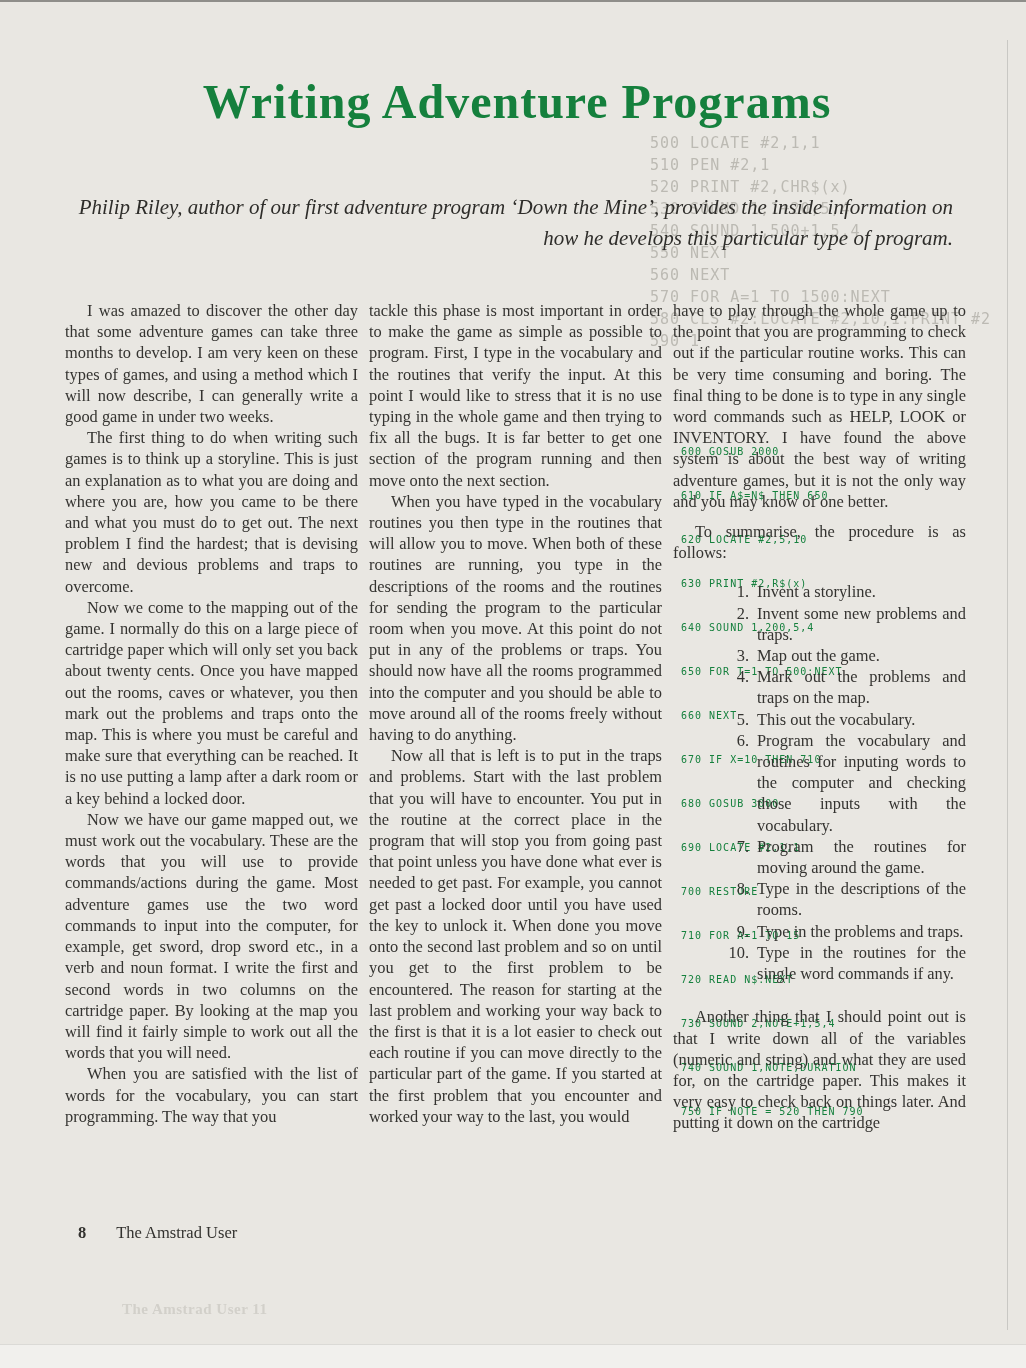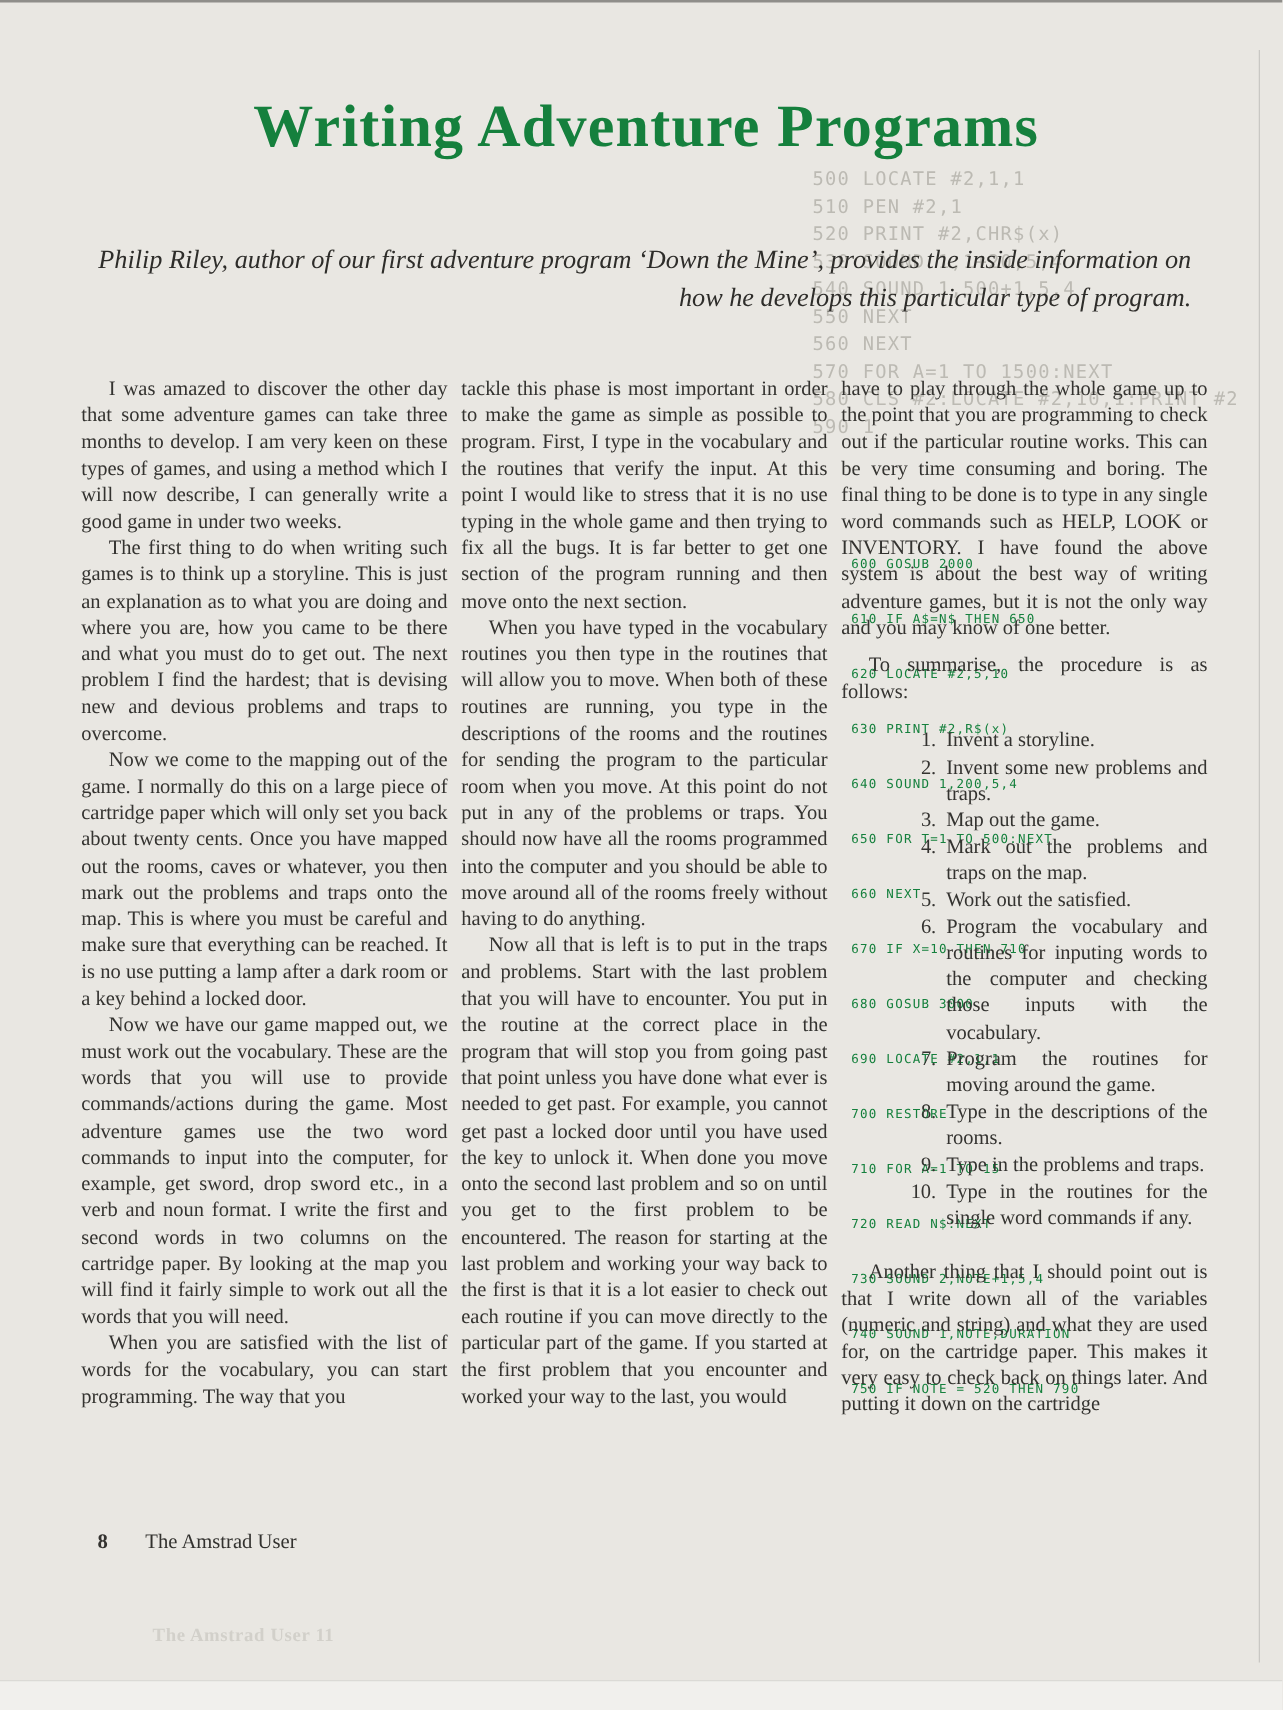--- a/index.html
+++ b/index.html
@@ -172,21 +172,21 @@
             <span class="txt">Map out the game.</span>
           </li>
 
           <li>
             <span class="num">4.</span>
             <span class="txt">Mark out the problems and traps on the map.</span>
           </li>
 
           <li>
             <span class="num">5.</span>
-            <span class="txt">Work out the satisfied.</span>
+            <span class="txt">This out the vocabulary.</span>
           </li>
 
           <li>
             <span class="num">6.</span>
             <span class="txt">Program the vocabulary and routines for inputing words to the computer and checking those inputs with the vocabulary.</span>
           </li>
 
           <li>
             <span class="num">7.</span>
             <span class="txt">Program the routines for moving around the game.</span>

